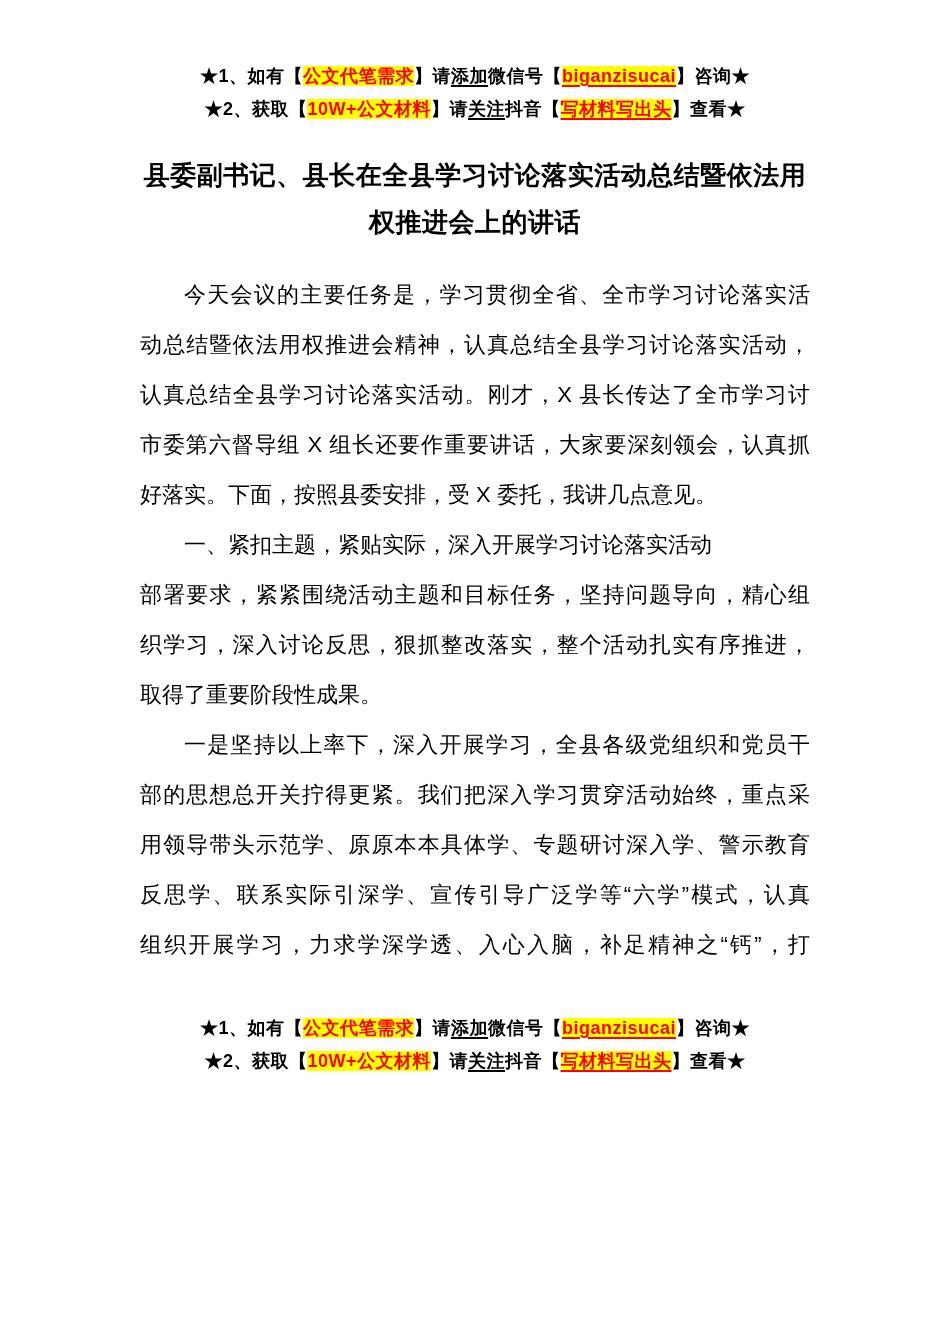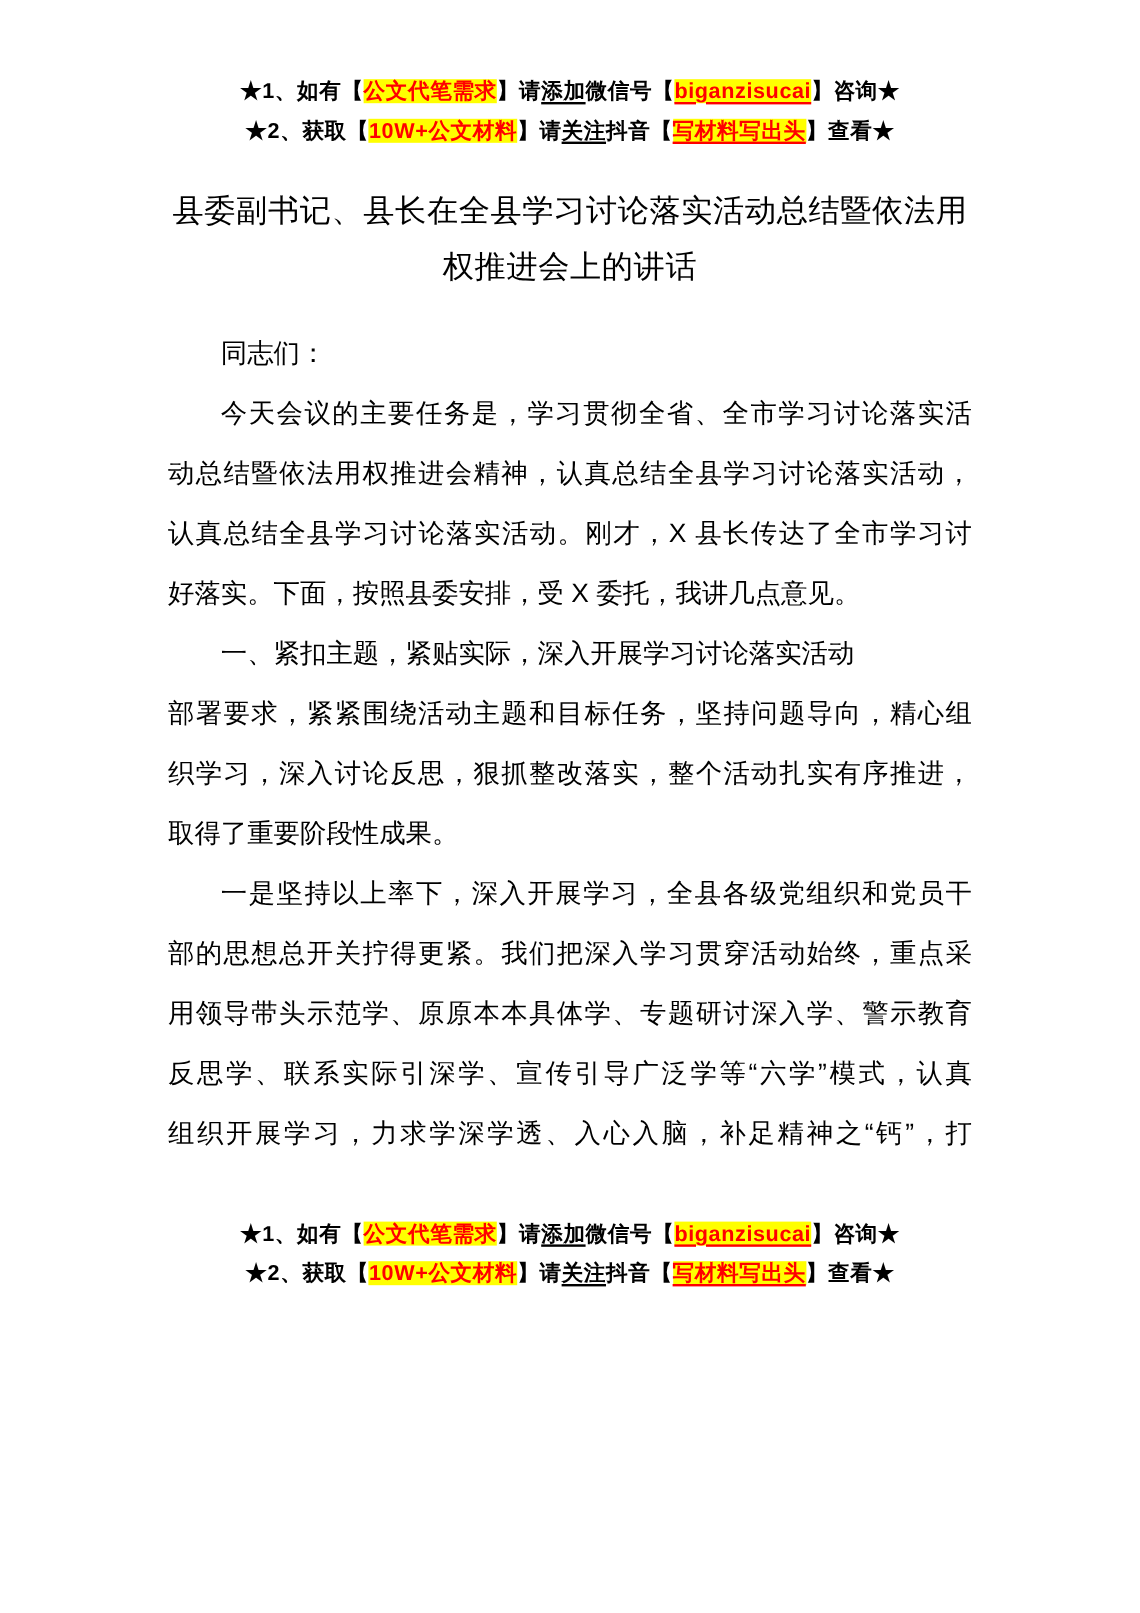--- a/index.html
+++ b/index.html
@@ -35,21 +35,21 @@
     color: #ff0000; background: #ffff00;
     text-decoration: underline;
     text-decoration-color: #ff0000;
     text-decoration-thickness: 2px;
     text-underline-offset: 3px;
   }
   
   .doc-title { margin: 26px 140px 0; }
   .title-line {
     font-size: 26px;
-    font-weight: 400;
+    font-weight: 700;
     line-height: 47px;
     text-align: center;
     letter-spacing: 0.5px;
   }
   
   .doc-body { margin: 24px 140px 0; width: 670px; }
   .body-line {
     font-size: 22px;
     line-height: 50px;
     height: 50px;
@@ -72,24 +72,24 @@
       <div class="promo-line"><span class="seg-plain">★1、如有【</span><span class="seg-hl">公文代笔需求</span><span class="seg-plain">】请</span><span class="seg-ul">添加</span><span class="seg-plain">微信号【</span><span class="seg-hl-redul">biganzisucai</span><span class="seg-plain">】咨询★</span></div>
       <div class="promo-line"><span class="seg-plain">★2、获取【</span><span class="seg-hl">10W+公文材料</span><span class="seg-plain">】请</span><span class="seg-ul">关注</span><span class="seg-plain">抖音【</span><span class="seg-hl-redul">写材料写出头</span><span class="seg-plain">】查看★</span></div>
     </div>
 
   <h1 class="doc-title">
     <div class="title-line">县委副书记、县长在全县学习讨论落实活动总结暨依法用</div>
     <div class="title-line">权推进会上的讲话</div>
   </h1>
 
   <div class="doc-body">
-      <div class="body-line indent">同志们：</div>
       <div class="body-line indent justify">今天会议的主要任务是，学习贯彻全省、全市学习讨论落实活</div>
       <div class="body-line justify">动总结暨依法用权推进会精神，认真总结全县学习讨论落实活动，</div>
       <div class="body-line justify">认真总结全县学习讨论落实活动。刚才，X 县长传达了全市学习讨</div>
+      <div class="body-line justify">市委第六督导组 X 组长还要作重要讲话，大家要深刻领会，认真抓</div>
       <div class="body-line">好落实。下面，按照县委安排，受 X 委托，我讲几点意见。</div>
       <div class="body-line indent">一、紧扣主题，紧贴实际，深入开展学习讨论落实活动</div>
       <div class="body-line justify">部署要求，紧紧围绕活动主题和目标任务，坚持问题导向，精心组</div>
       <div class="body-line justify">织学习，深入讨论反思，狠抓整改落实，整个活动扎实有序推进，</div>
       <div class="body-line">取得了重要阶段性成果。</div>
       <div class="body-line indent justify">一是坚持以上率下，深入开展学习，全县各级党组织和党员干</div>
       <div class="body-line justify">部的思想总开关拧得更紧。我们把深入学习贯穿活动始终，重点采</div>
       <div class="body-line justify">用领导带头示范学、原原本本具体学、专题研讨深入学、警示教育</div>
       <div class="body-line justify">反思学、联系实际引深学、宣传引导广泛学等“六学”模式，认真</div>
       <div class="body-line justify">组织开展学习，力求学深学透、入心入脑，补足精神之“钙”，打</div>

